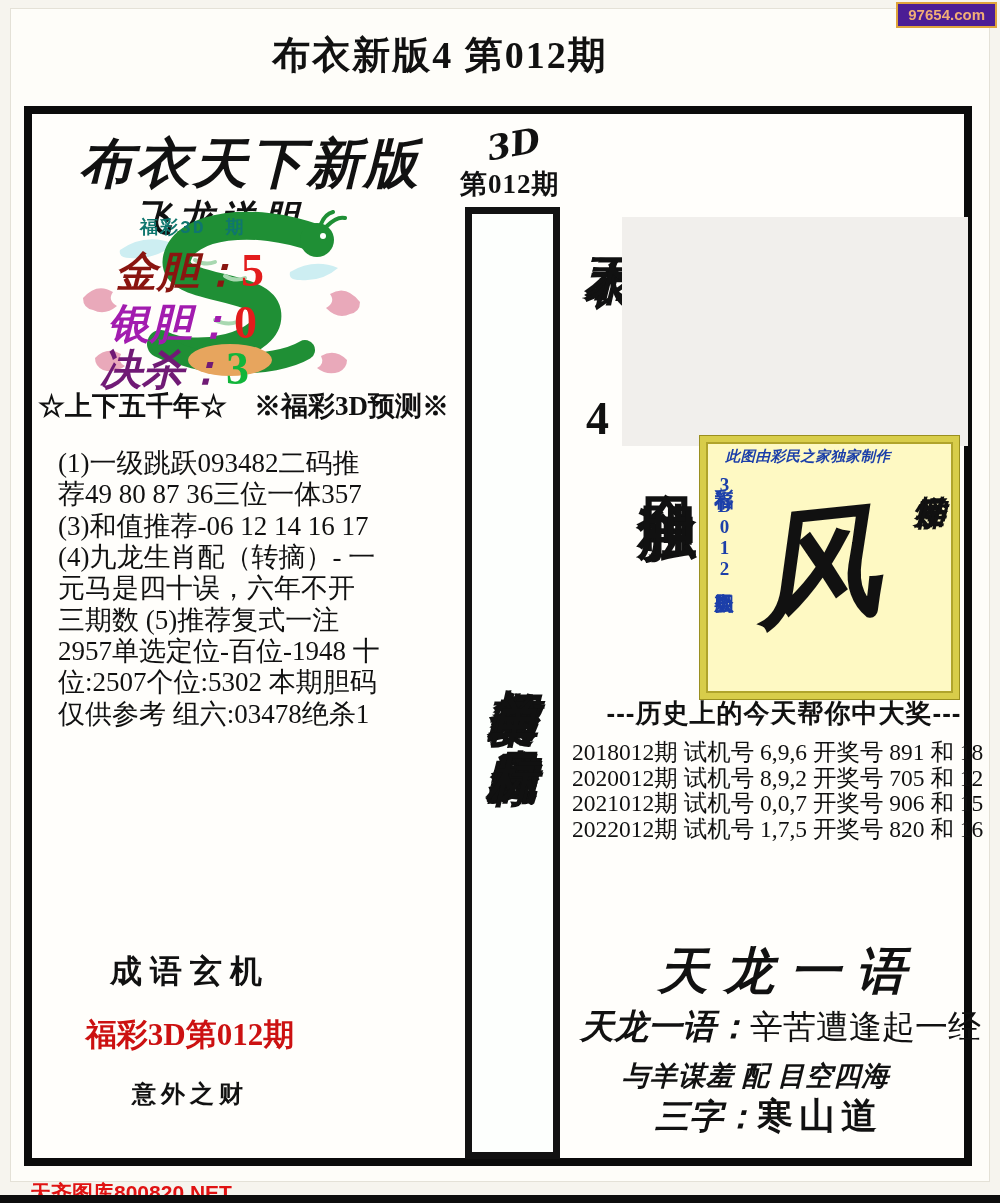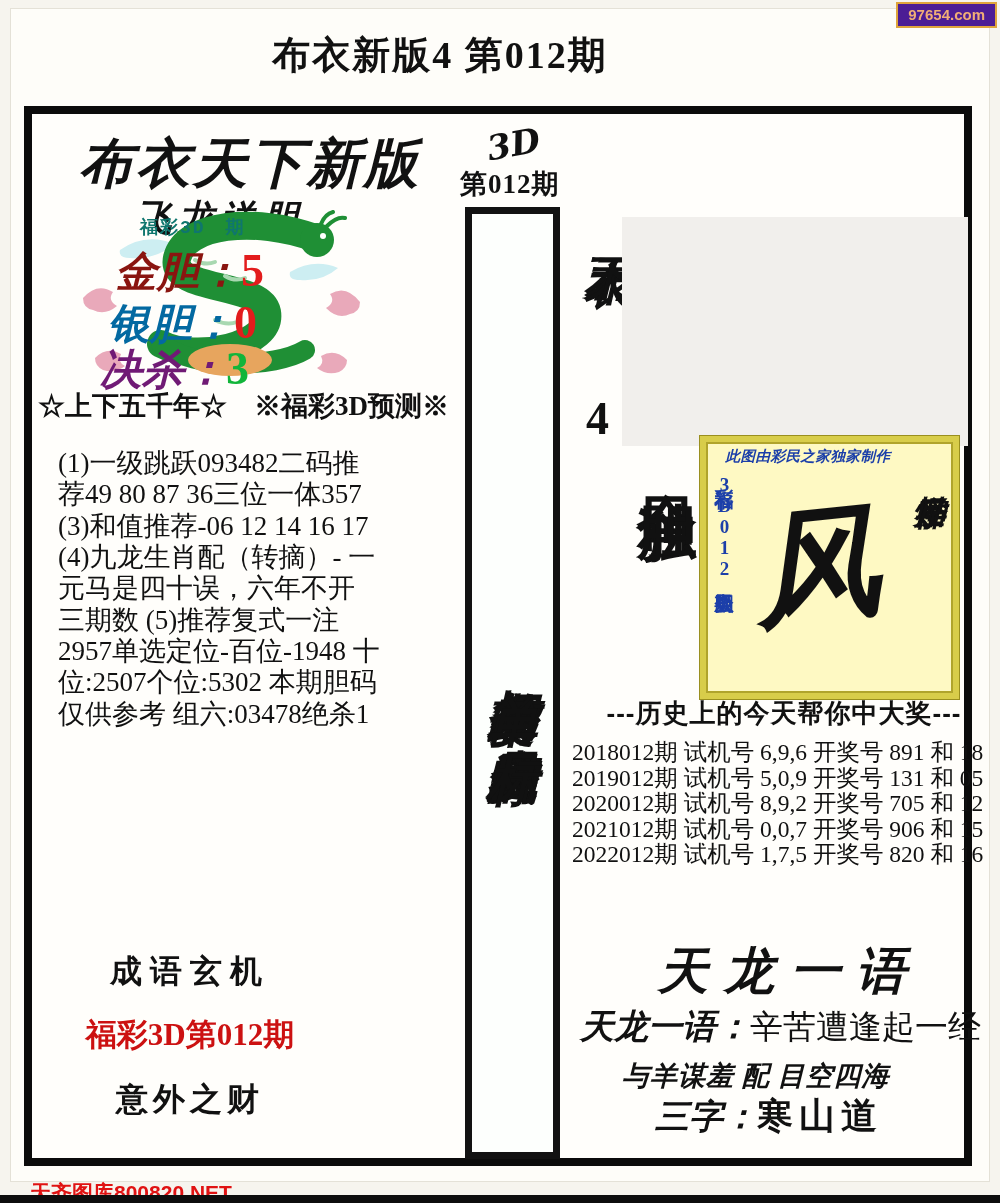--- a/index.html
+++ b/index.html
@@ -30,30 +30,30 @@
   #dragon-wrap{left:65px;top:210px;width:320px;height:185px;}
   #dragon-overlay{left:140px;top:215px;font-size:18px;font-weight:bold;color:#0f766e;letter-spacing:2px;
     font-family:Liberation Mono, monospace;}
   .dan-line{white-space:nowrap;}
   .dan-label{font-size:42px;font-weight:900;}
   .dan-value{font-size:46px;font-weight:900;}
   #gold-dan{left:115px;top:244px;}
   #gold-dan .dan-label{color:#8a1510;}
   #gold-dan .dan-value{color:#e31c1c;}
   #silver-dan{left:108px;top:296px;}
-  #silver-dan .dan-label{color:#0369a1;}
+  #silver-dan .dan-label{color:#a21caf;}
   #silver-dan .dan-value{color:#e31c1c;}
   #kill-line{left:100px;top:342px;}
   #kill-line .dan-label{color:#701a75;}
   #kill-line .dan-value{color:#12b53a;}
   #slogan-line{left:38px;top:388px;width:370px;text-align:center;font-size:27px;font-weight:bold;white-space:nowrap;}
   #prediction{left:58px;top:448px;width:400px;font-size:27px;line-height:1.16;white-space:pre-line;}
   #idiom-title{left:90px;top:950px;width:200px;text-align:center;font-size:32px;letter-spacing:8px;font-weight:600;}
   #idiom-issue{left:60px;top:1014px;width:260px;text-align:center;font-size:31px;font-weight:900;color:#cc1111;}
-  #idiom-answer{left:90px;top:1078px;width:200px;text-align:center;font-size:32px;letter-spacing:5px;font-weight:600;}
+  #idiom-answer{left:90px;top:1078px;width:200px;text-align:center;font-size:24px;letter-spacing:5px;font-weight:600;}
 
   
   #logo-3d{left:487px;top:124px;font-size:34px;transform:rotate(-10deg);}
   #mid-issue{left:460px;top:166px;font-size:27px;font-weight:900;letter-spacing:1px;}
   #vertical-box{left:465px;top:207px;width:81px;height:938px;border:7px solid #121212;background:#fdfffd;
     display:flex;align-items:center;justify-content:center;}
   #vertical-slogan{font-size:51px;letter-spacing:1px;line-height:81px;}
 
   .blob{position:absolute;border-radius:50%;opacity:.55;filter:blur(3px);}
 
@@ -173,21 +173,20 @@
 <div class="abs" id="cyan-box">
   <div class="abs calli" id="cyan-top-note">此图由彩民之家独家制作</div>
   <div class="abs vert serif" id="cyan-left-note">福彩3D012期会员版</div>
   <div class="abs vert calli" id="cyan-right-title">怪字神贴</div>
   <div class="abs calli" id="cyan-center-char">风</div>
 </div>
 
 <div class="abs" id="history-title">---历史上的今天帮你中大奖---</div>
 <div class="abs serif" id="history-list">
     <div>2018012期 试机号 6,9,6 开奖号 891 和 18</div>
-    <div>2019012期 试机号 5,0,9 开奖号 131 和 05</div>
     <div>2020012期 试机号 8,9,2 开奖号 705 和 12</div>
     <div>2021012期 试机号 0,0,7 开奖号 906 和 15</div>
     <div>2022012期 试机号 1,7,5 开奖号 820 和 16</div>
   </div>
 
 <div class="abs calli" id="tianlong-title">天龙一语</div>
 <div class="abs serif" id="tianlong-line">
   <span class="lbl calli">天龙一语：</span><span>辛苦遭逢起一经</span>
 </div>
 <div class="abs serif" id="pair-line">与羊谋羞 配 目空四海</div>

